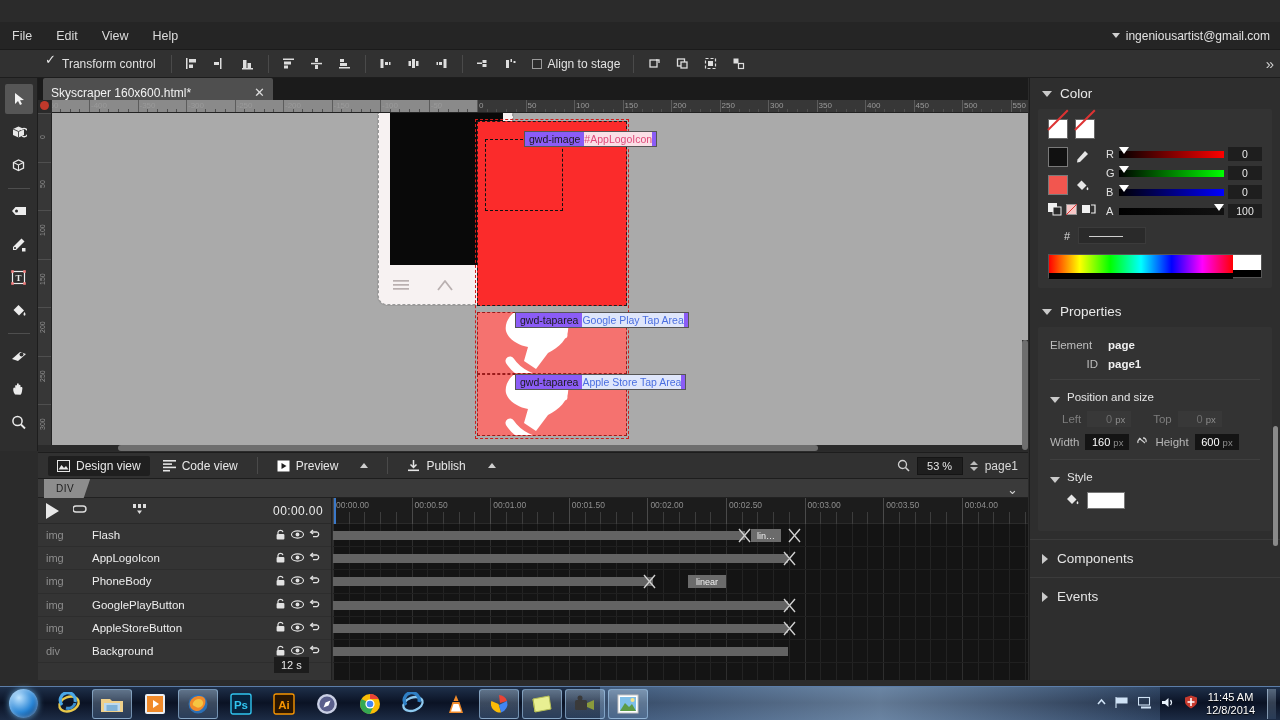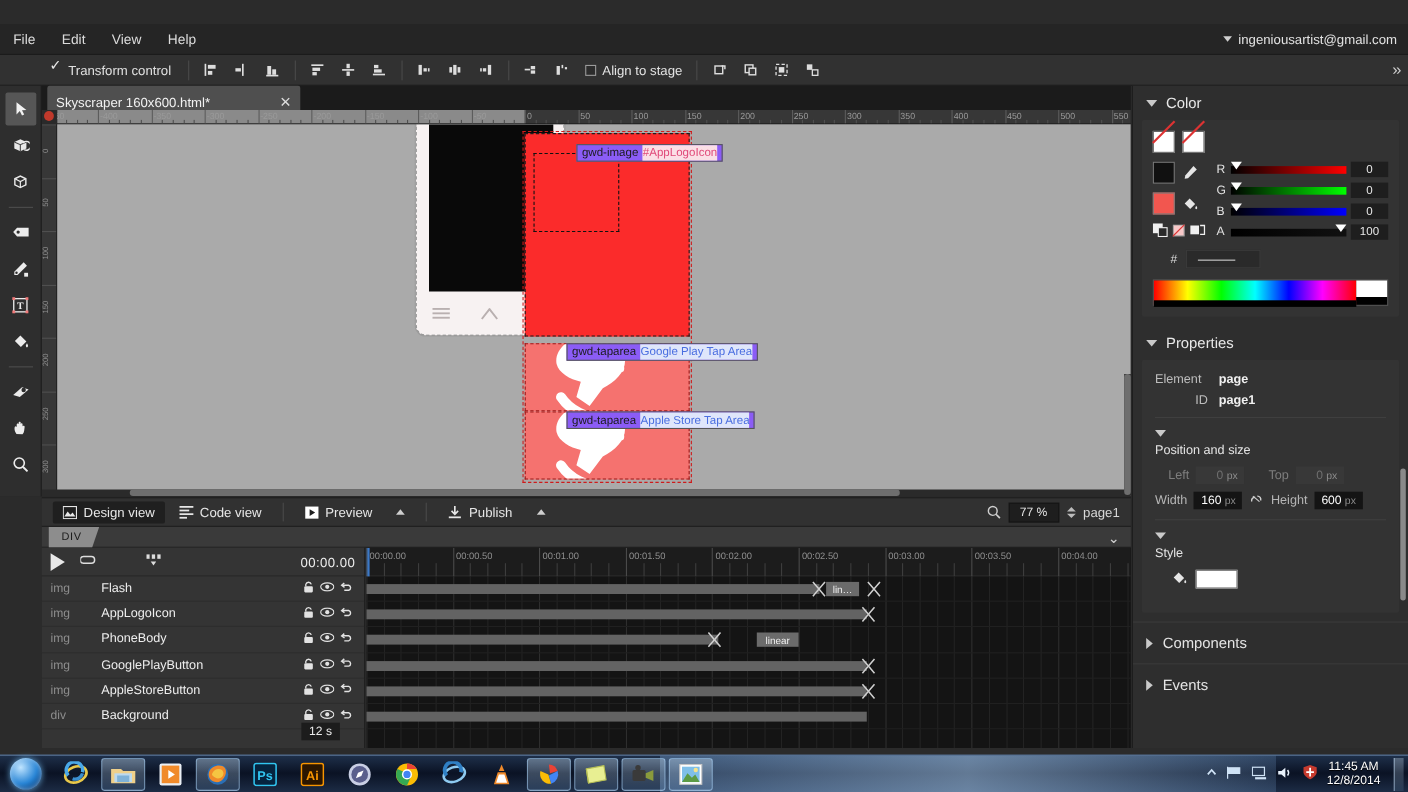--- a/index.html
+++ b/index.html
@@ -197,21 +197,21 @@
   .hexbox{ width:68px; background:#2a2a2a; border:1px solid #3b3b3b; height:17px; position:relative;}
   .hexbox:after{content:"";position:absolute;left:10px;top:8px;width:34px;height:1px;background:#cfcfcf;}
   .spectrum{ margin-top:10px; height:24px; display:flex; border:1px solid #555;}
   .spec-a{ flex:1; background:linear-gradient(90deg,#f00,#ff0,#0f0,#0ff,#00f,#f0f,#f00);}
   .spec-a .blk{ height:6px; background:linear-gradient(90deg,#000,#000);}
   .spec-b{ width:28px; background:linear-gradient(180deg,#fff 0 70%,#000 70% 100%);}
 
   .prow{ display:flex; align-items:baseline; gap:10px; margin-bottom:7px;}
   .plab{ color:#bdbdbd; font-size:11.5px;}
   .pval{ color:#f0f0f0; font-size:11.5px; font-weight:bold;}
-  .sect{ display:flex;align-items:flex-start;gap:7px;margin:11px 0 8px;flex-direction:column; }
+  .sect{ display:flex;align-items:flex-end;gap:7px;margin:11px 0 8px; }
   .sect .t{ color:#e4e4e4; font-size:11.5px;}
   .fldrow{ display:flex; align-items:center; gap:6px; margin-bottom:7px;}
   .fldlab{ color:#b6b6b6; font-size:11.5px;}
   .fldlab.dim{ color:#7d7d7d;}
   .fld{ background:#141414; color:#fff; font-size:11px; padding:2px 6px; min-width:44px; text-align:right;}
   .fld.dim{ background:#383838; color:#6f6f6f;}
   .fld .u{ color:#8d8d8d; font-size:9.5px; margin-left:3px;}
   .whitebox{ width:38px;height:17px;background:#fff;border:1px solid #777;}
   .hr{ height:1px; background:#3f3f3f; margin:9px 0;}
   .accord{ display:flex;align-items:center;gap:9px; padding:11px 12px; border-top:1px solid #3b3b3b; color:#e4e4e4; font-size:13.5px;}
@@ -722,21 +722,21 @@
     </div>
     <div class="sbtn">
         <span class="arrw-up"></span>
       </div>
 
     <div class="zoomarea">
       <svg width="13" height="13">
           <circle cx="5.5" cy="5.5" r="4" fill="none" stroke="#cfcfcf" stroke-width="1.3"></circle>
           <line x1="8.5" y1="8.5" x2="12" y2="12" stroke="#cfcfcf" stroke-width="1.6"></line>
         </svg>
-      <span class="zfield">77 %</span>
+      <span class="zfield">53 %</span>
       <span class="spin">
           <i class="u"></i>
           <i class="d"></i>
         </span>
       <span>page1</span>
     </div>
   </div>
 
   <div class="tlwrap">
     <div class="tltab">

